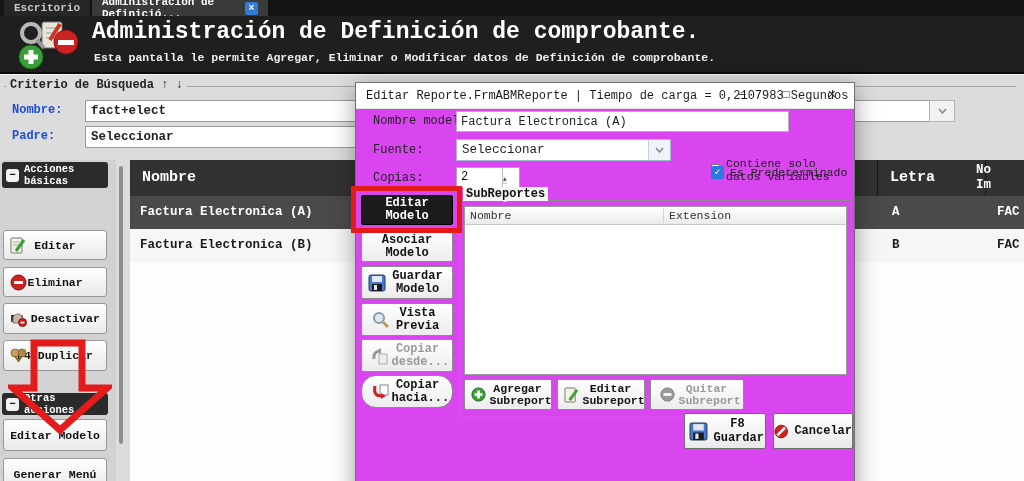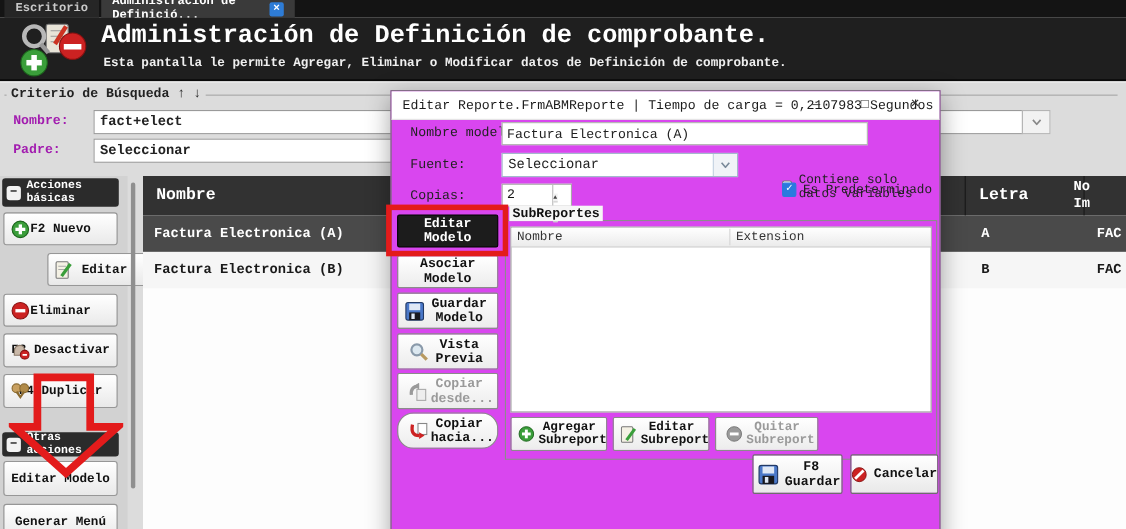--- a/index.html
+++ b/index.html
@@ -17,21 +17,21 @@
   .appheader{position:absolute;left:0;top:16px;width:1024px;height:58px;background:#1f1f1f;
     border-bottom:2px solid #0a0a0a;box-sizing:border-box;}
   .app-icon{position:absolute;left:14px;top:4px;}
   .app-title{position:absolute;left:92px;top:3px;color:#fff;font-size:23px;font-weight:bold;white-space:nowrap;}
   .app-subtitle{position:absolute;left:94px;top:35px;color:#efefef;font-size:11.5px;font-weight:bold;white-space:nowrap;}
   
   .searcharea{position:absolute;left:0;top:74px;width:1024px;height:86px;background:#dcdcdc;border-top:1px solid #f2f2f2;}
   .group-line{position:absolute;left:4px;right:8px;top:11px;border-top:1px solid #a6a6a6;}
   .group-label{position:absolute;left:6px;top:3px;font-size:12px;font-weight:bold;color:#222;
     background:#dcdcdc;padding:0 4px;white-space:nowrap;}
-  .srow-label{position:absolute;left:12px;font-size:12px;font-weight:bold;color:#a21caf;}
+  .srow-label{position:absolute;left:12px;font-size:12px;font-weight:bold;color:#1d4ed8;}
   .search-input{position:absolute;left:85px;top:25px;width:845px;height:22px;box-sizing:border-box;
     border:1px solid #9a9a9a;background:#fff;font-family:inherit;font-size:12.5px;font-weight:bold;color:#222;padding:0 5px;}
   .combo-btn{position:absolute;left:929px;top:25px;width:26px;height:22px;box-sizing:border-box;
     border:1px solid #b5b5b5;background:#f2f2f2;display:flex;align-items:center;justify-content:center;}
   .padre-combo{position:absolute;left:85px;top:51px;width:755px;height:22px;box-sizing:border-box;
     border:1px solid #9a9a9a;background:#fff;font-size:12.5px;font-weight:bold;color:#222;
     display:flex;align-items:center;padding:0 5px;}
   
   .sidebar{position:absolute;left:0;top:160px;width:116px;height:321px;background:#d2d2d2;}
   .side-header{position:absolute;left:2px;width:106px;background:#2b2b2b;color:#fff;border-radius:3px;
@@ -151,29 +151,21 @@
     <div class="padre-combo">
       <span>Seleccionar</span>
     </div>
   </div>
 
   <div class="sidebar">
     <div class="side-header" style="top:2px;height:26px;">
       <span class="collapse-box">−</span>
       <span style="width:70px;">Acciones básicas</span>
     </div>
-    <div class="side-btn" style="top:33px;height:30px;">
-      <svg class="bicon" width="17" height="17" viewBox="0 0 17 17">
-        <circle cx="8.5" cy="8.5" r="7.5" fill="#3a9e3a" stroke="#1d661d"></circle>
-        <rect x="4" y="7" width="9" height="3" fill="#fff"></rect>
-          <rect x="7" y="4" width="3" height="9" fill="#fff"></rect>
-        </svg>
-      <span>F2 Nuevo</span>
-    </div>
-    <div class="side-btn" style="top:70px;height:30px;margin-left:40px;">
+    <div class="side-btn" style="top:70px;height:30px;">
       <svg class="bicon" width="16" height="17" viewBox="0 0 16 17">
         <rect x="1" y="1" width="11" height="15" rx="1" fill="#f4f1e4" stroke="#777"></rect>
         <line x1="3" y1="5" x2="10" y2="5" stroke="#aaa"></line>
           <line x1="3" y1="8" x2="10" y2="8" stroke="#aaa"></line>
         <line x1="14" y1="3" x2="6" y2="14" stroke="#3a9e3a" stroke-width="3"></line>
         </svg>
       <span>Editar</span>
     </div>
     <div class="side-btn" style="top:107px;height:30px;">
       <svg class="bicon" width="17" height="17" viewBox="0 0 17 17">

